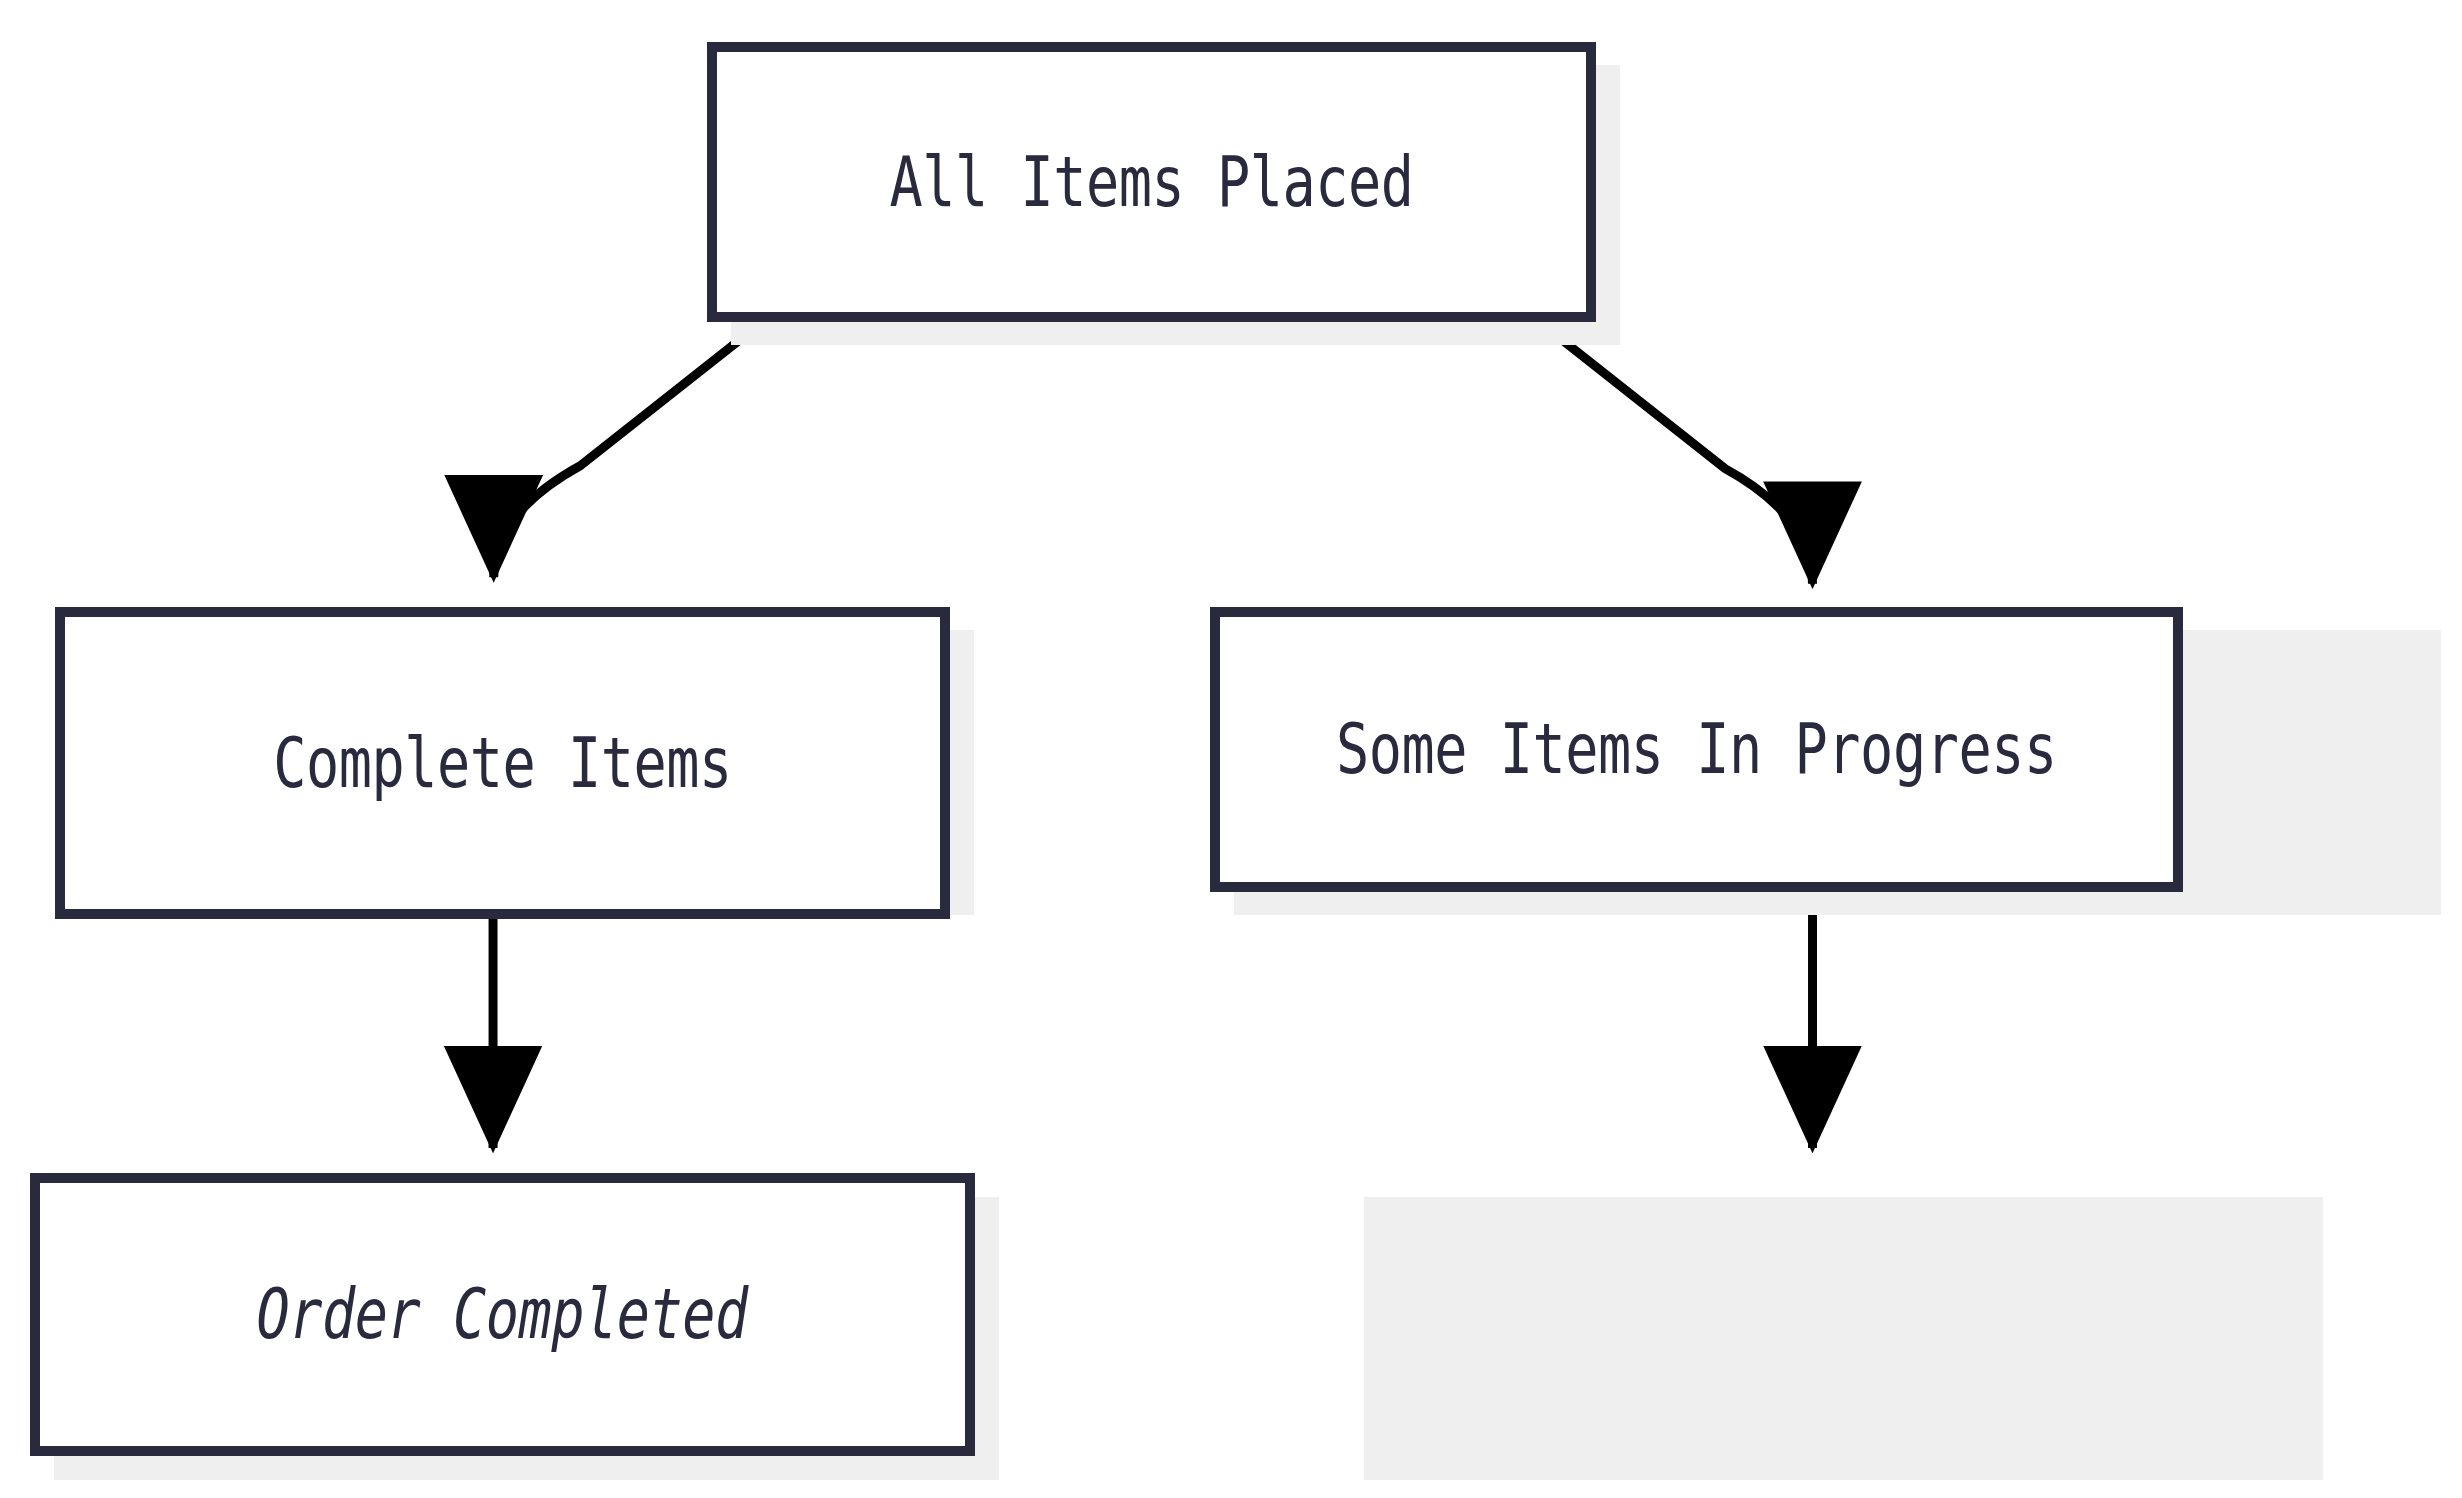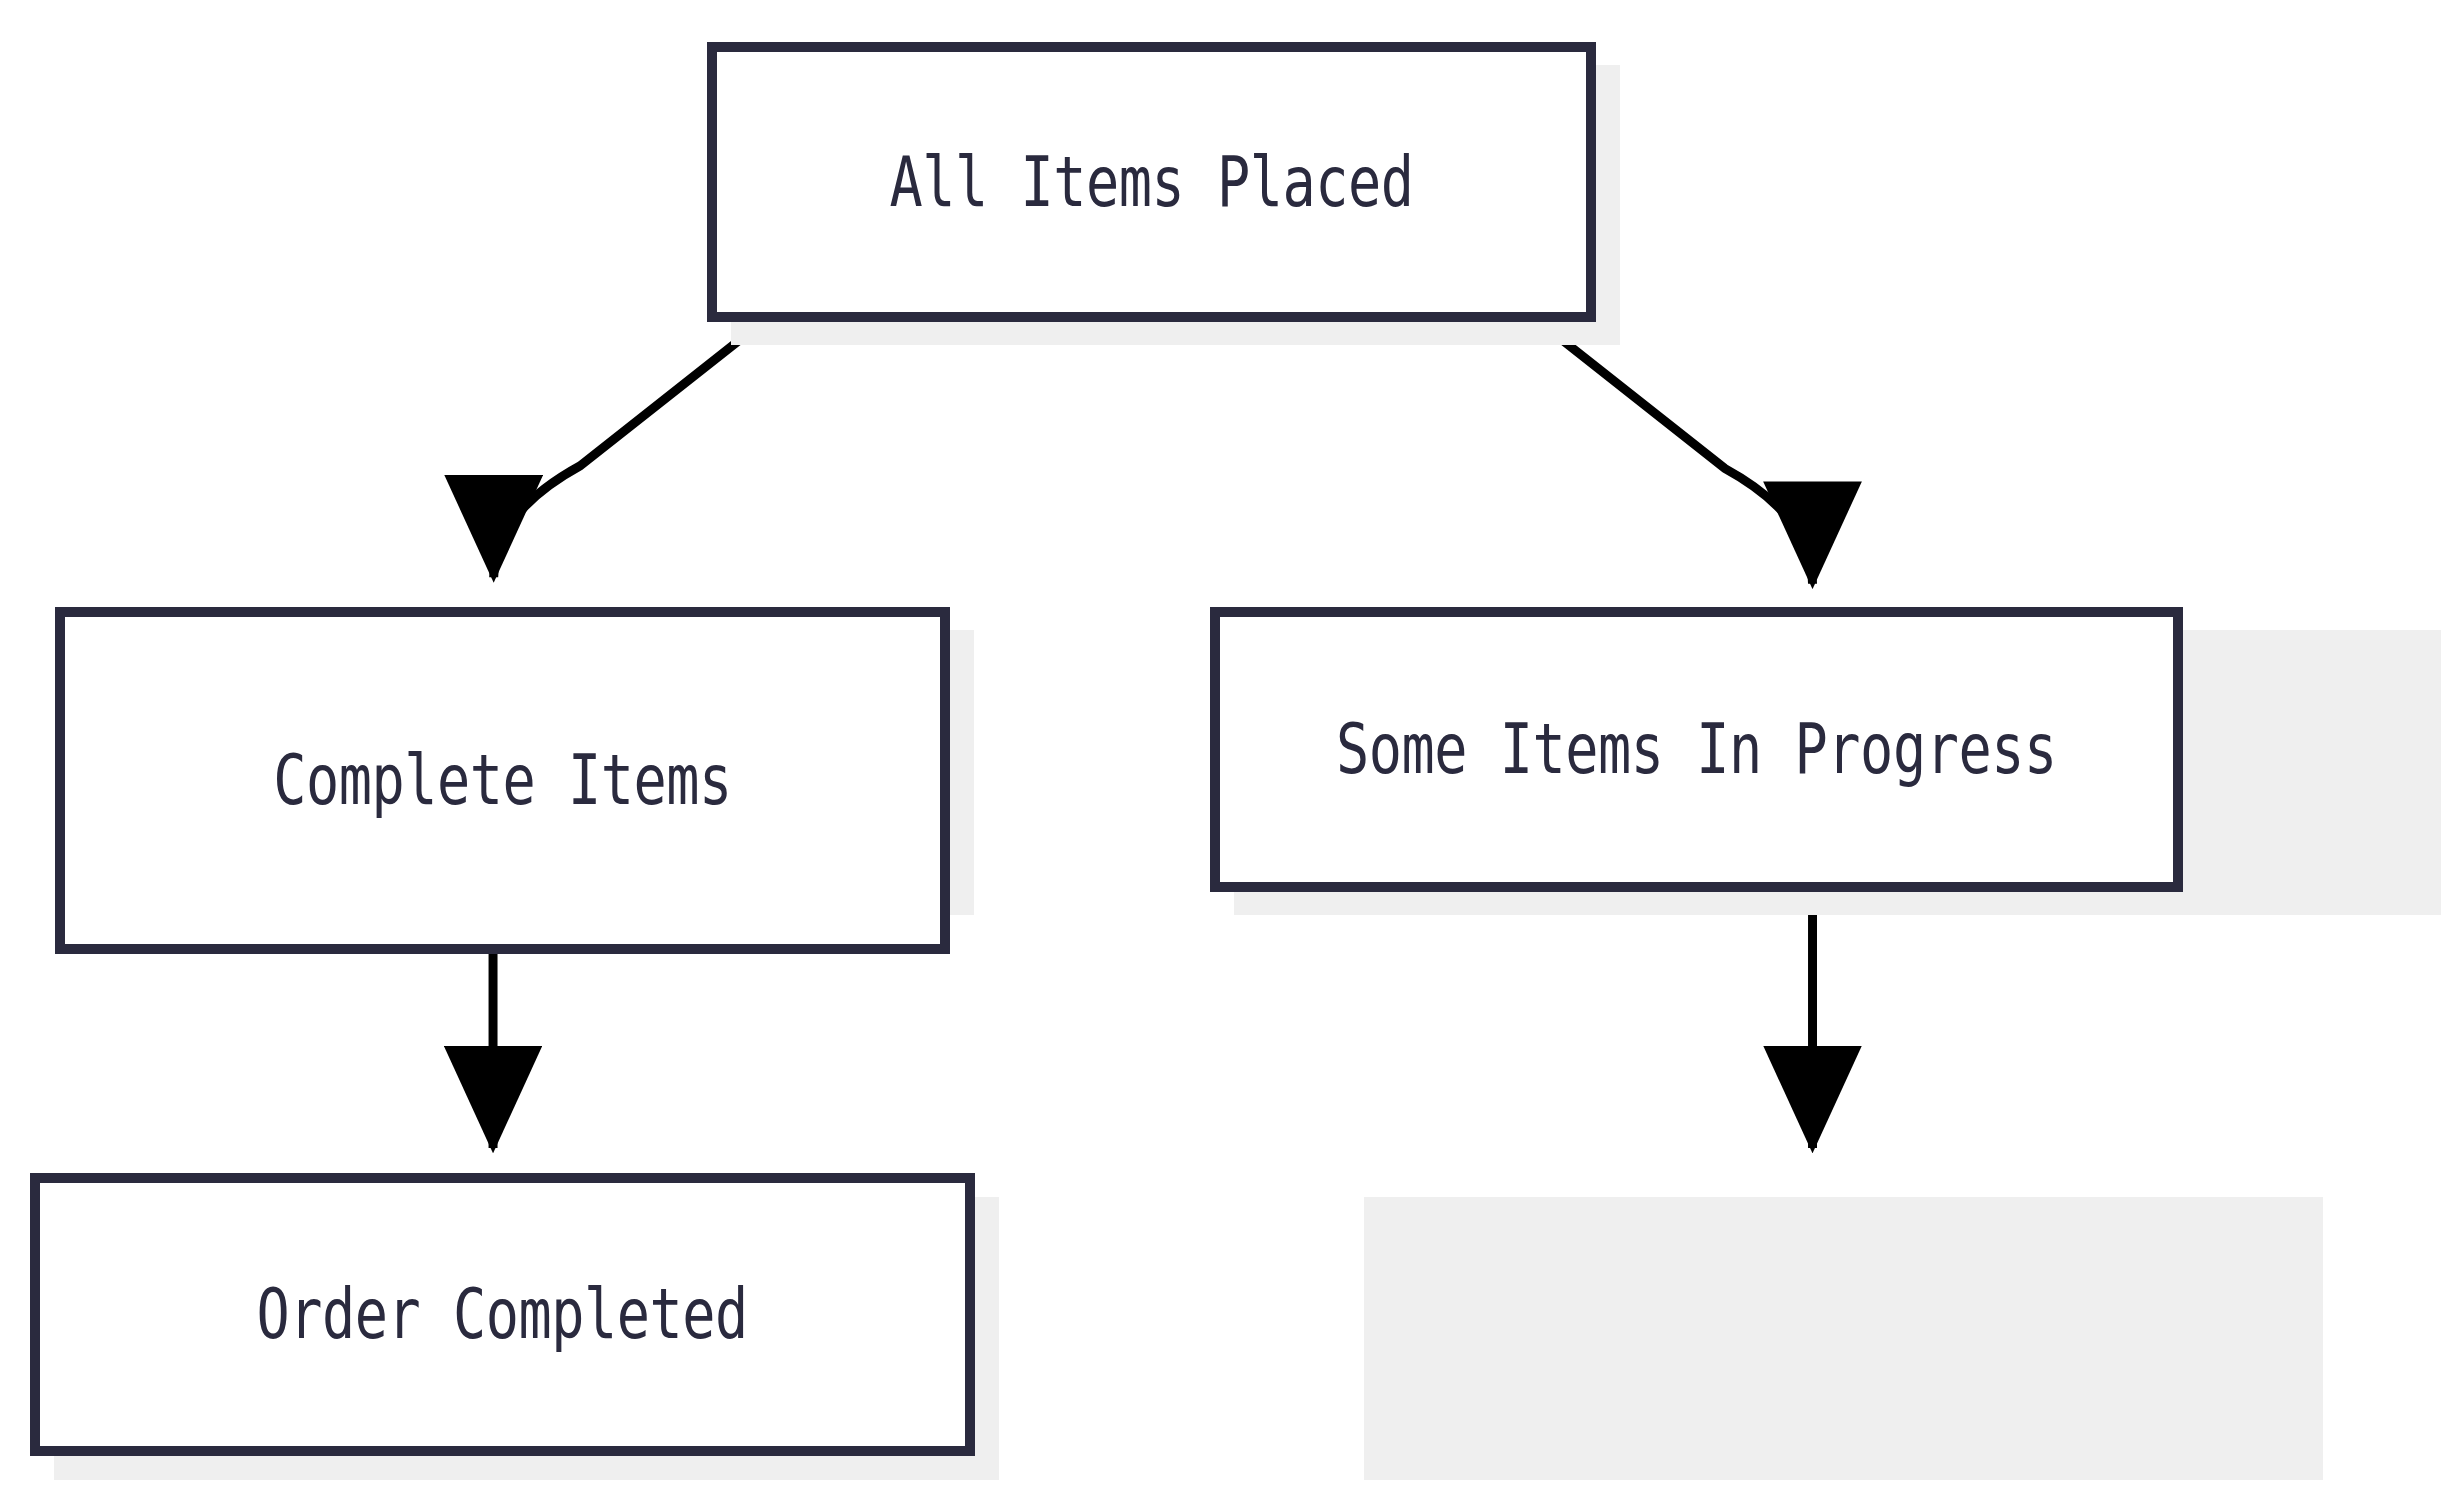--- a/index.html
+++ b/index.html
@@ -46,27 +46,27 @@
     letter-spacing: -0.6px;
     white-space: nowrap;
     transform: scaleX(0.80);
     transform-origin: center center;
   }
 
   
   #node-root        { left: 707px; top:   42px; width: 889px; height: 280px; }
   #shadow-root      { left: 731px; top:  65px; width: 889px; height: 280px; }
 
-  #node-complete    { left:   55px; top:  607px; width: 895px; height: 347px; }
+  #node-complete    { left:   55px; top:  607px; width: 895px; height: 312px; }
   #shadow-complete  { left:  79px; top:  630px; width: 895px; height: 285px; }
 
   #node-inprogress  { left: 1210px; top:  607px; width: 973px; height: 285px; }
   #shadow-inprogress{ left: 1234px; top:  630px; width: 1207px; height: 285px; }
 
-  #node-ordercomp   { left:   30px; top: 1173px; width: 945px; height: 283px; }
+  #node-ordercomp   { left:   30px; top: 1173px; width: 945px; height: 283px; font-style: italic; }
   #shadow-ordercomp { left:   54px; top: 1197px; width: 945px; height: 283px; }
 
   #node-orderprog   { left: 1340px; top: 1173px; width: 959px; height: 283px; }
   #shadow-orderprog { left: 1364px; top: 1197px; width: 959px; height: 283px; }
 </style>
 </head>
 <body>
 
 <div id="canvas">
 

